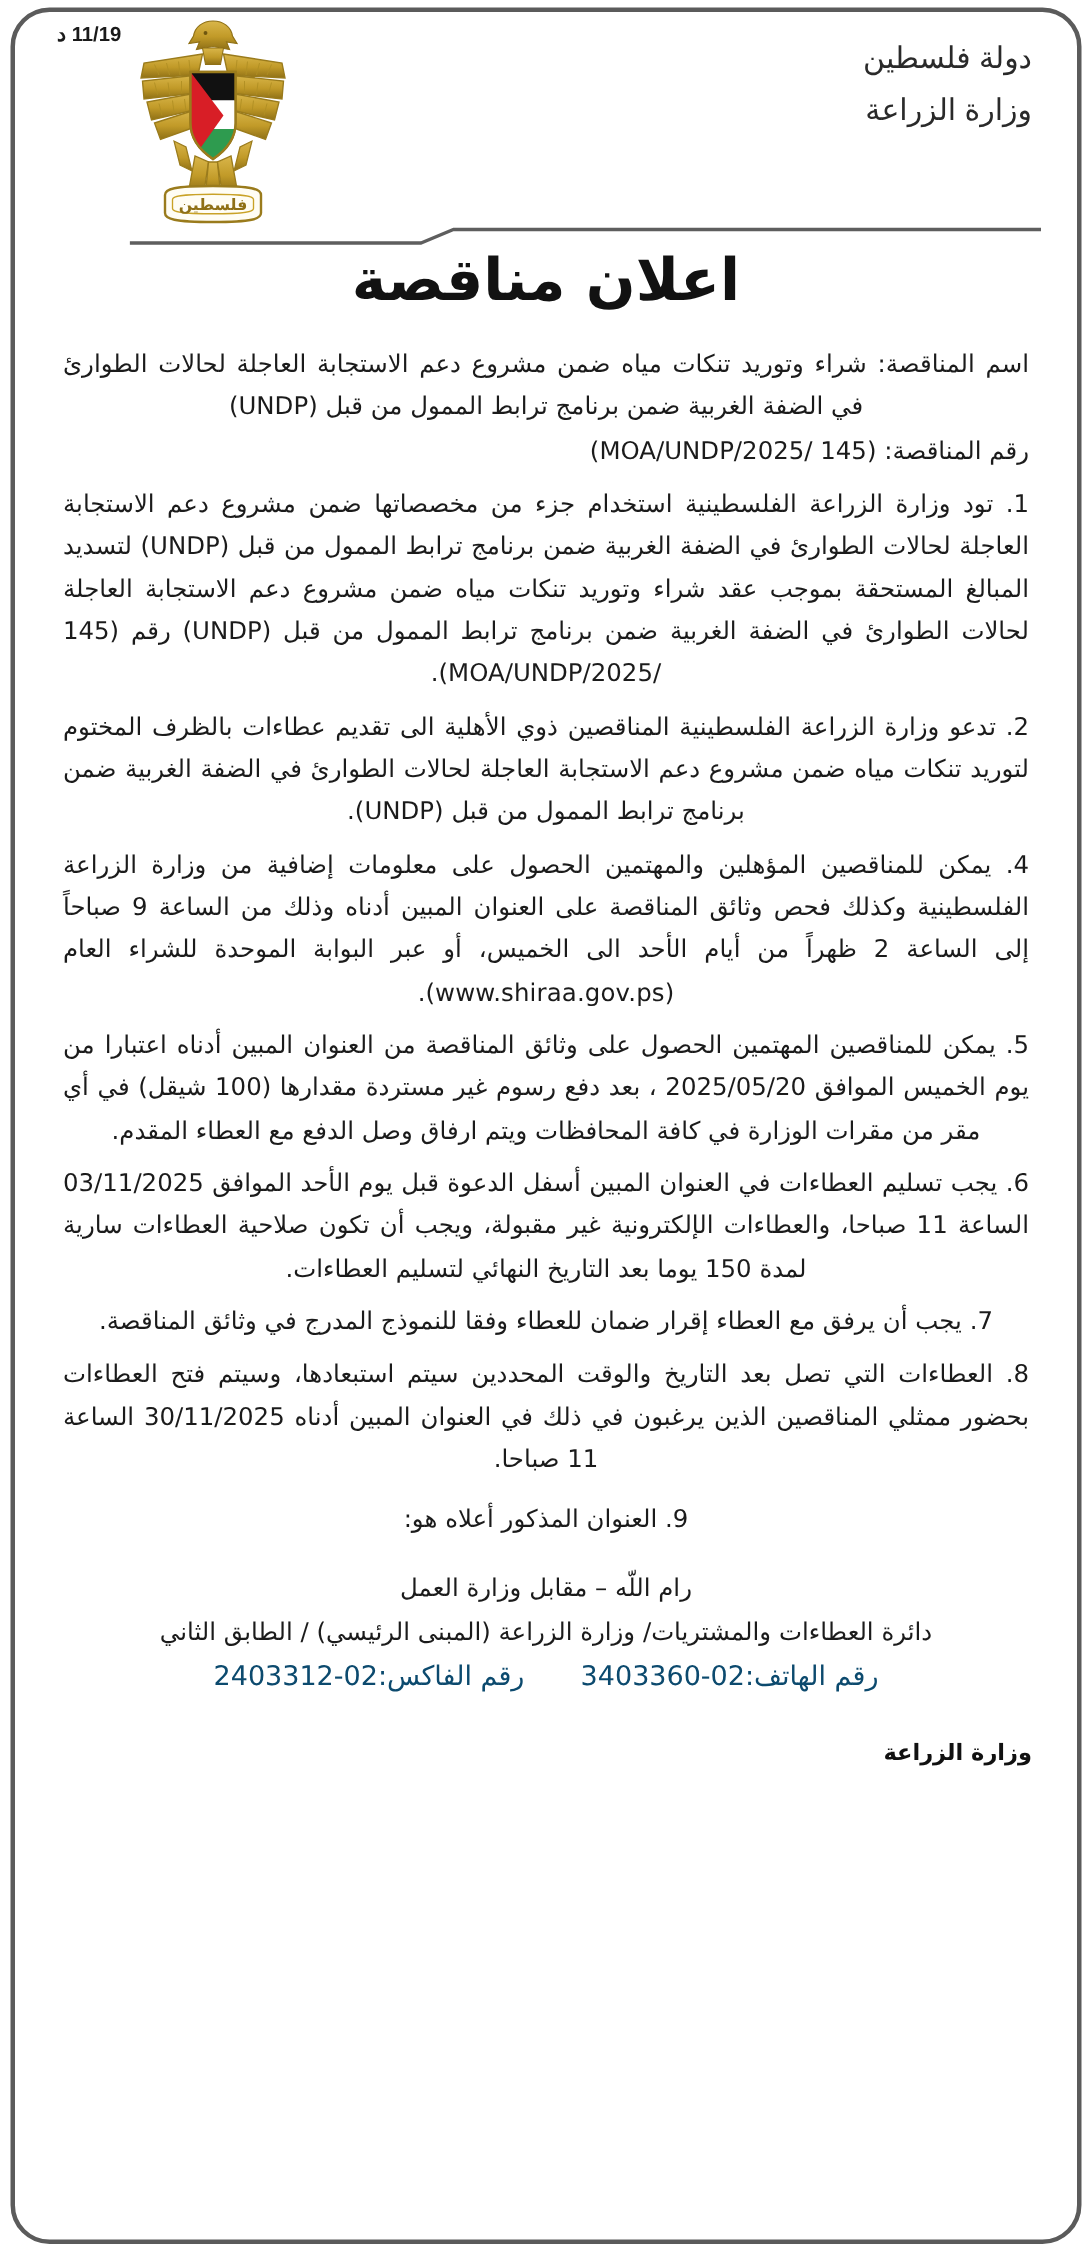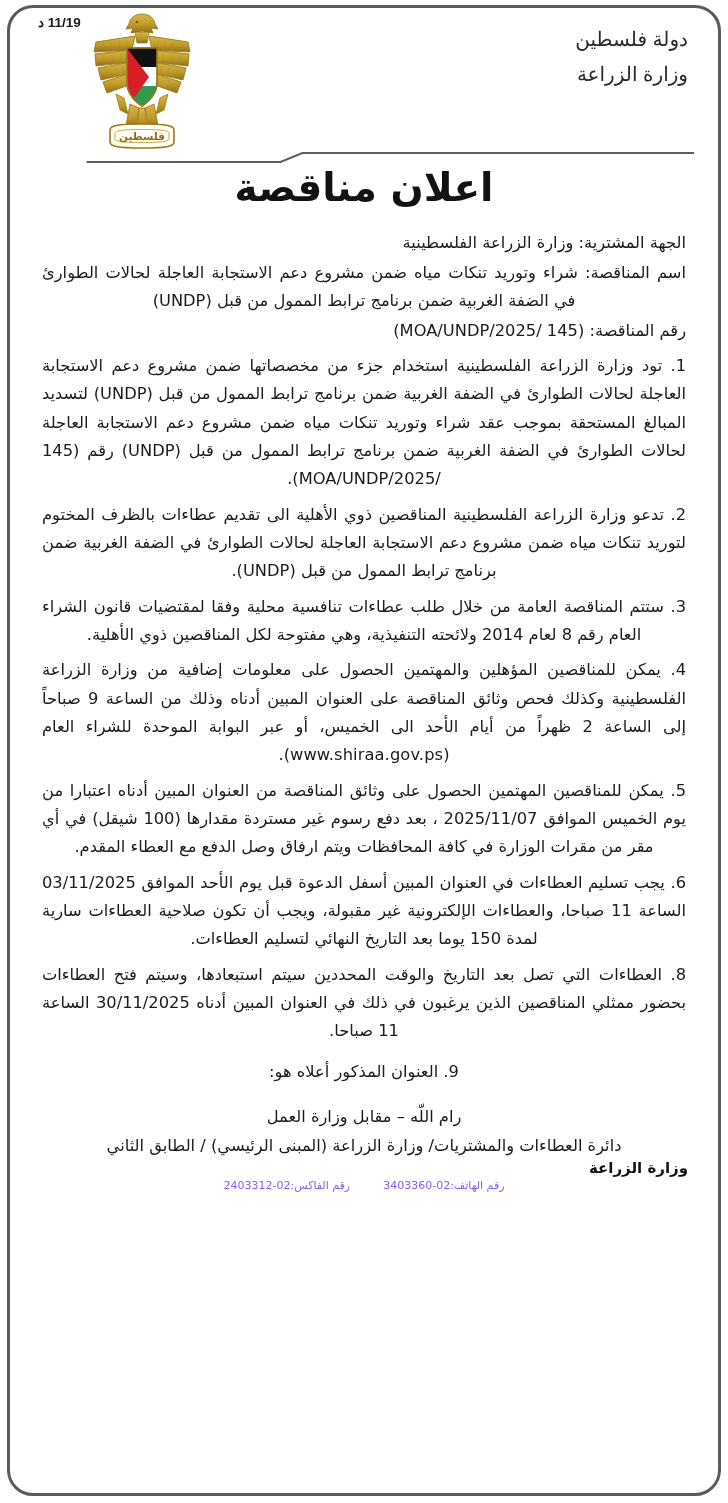--- a/index.html
+++ b/index.html
@@ -151,24 +151,23 @@
     margin-top: 8px;
     text-align: center;
     direction: rtl;
   }
   .address-line {
     font-size: 16.3px;
     line-height: 1.78;
     color: #1b1b1b;
   }
   .contact-row {
-    font-size: 11px;
+    font-size: 18px;
     line-height: 1.8;
-    color: #8b5cf6;
-    margin-top: 16px;
+    color: #0c4a6e;
   }
   .contact-row .gap { display:inline-block; width: 26px; }
 
   .clause9 {
     font-size: 16.3px;
     line-height: 1.74;
     color: #1b1b1b;
     text-align: center;
     margin-top: 12px;
   }
@@ -288,32 +287,31 @@
         <svg viewBox="0 0 728 16" preserveAspectRatio="none" xmlns="http://www.w3.org/2000/svg">
           <path d="M58 12 L272 12 L296 3 L728 3" fill="none" stroke="#5e5e5e" stroke-width="2.2"></path>
         </svg>
       </div>
     </div>
 
     <div class="doc-title">اعلان مناقصة</div>
 
     <div class="body-block">
 
-      <p class="lead-line">الجهة المشترية: وزارة الزراعة الفلسطينية</p>
 
       <p class="lead-line justified">اسم المناقصة: شراء وتوريد تنكات مياه ضمن مشروع دعم الاستجابة العاجلة لحالات الطوارئ في الضفة الغربية ضمن برنامج ترابط الممول من قبل (UNDP)</p>
 
       <p class="lead-line">رقم المناقصة: (145 /MOA/UNDP/2025)</p>
 
       <p class="clause">1. تود وزارة الزراعة الفلسطينية استخدام جزء من مخصصاتها ضمن مشروع دعم الاستجابة العاجلة لحالات الطوارئ في الضفة الغربية ضمن برنامج ترابط الممول من قبل (UNDP) لتسديد المبالغ المستحقة بموجب عقد شراء وتوريد تنكات مياه ضمن مشروع دعم الاستجابة العاجلة لحالات الطوارئ في الضفة الغربية ضمن برنامج ترابط الممول من قبل (UNDP) رقم (145 /MOA/UNDP/2025).</p>
       <p class="clause">2. تدعو وزارة الزراعة الفلسطينية المناقصين ذوي الأهلية الى تقديم عطاءات بالظرف المختوم لتوريد تنكات مياه ضمن مشروع دعم الاستجابة العاجلة لحالات الطوارئ في الضفة الغربية ضمن برنامج ترابط الممول من قبل (UNDP).</p>
-      <p class="clause loose">3. ستتم المناقصة العامة من خلال طلب عطاءات تنافسية محلية وفقا لمقتضيات قانون الشراء العام رقم 8 لعام 2014 ولائحته التنفيذية، وهي مفتوحة لكل المناقصين ذوي الأهلية.</p>
       <p class="clause loose">4. يمكن للمناقصين المؤهلين والمهتمين الحصول على معلومات إضافية من وزارة الزراعة الفلسطينية وكذلك فحص وثائق المناقصة على العنوان المبين أدناه وذلك من الساعة 9 صباحاً إلى الساعة 2 ظهراً من أيام الأحد الى الخميس، أو عبر البوابة الموحدة للشراء العام (www.shiraa.gov.ps).</p>
-      <p class="clause loose">5. يمكن للمناقصين المهتمين الحصول على وثائق المناقصة من العنوان المبين أدناه اعتبارا من يوم الخميس الموافق 2025/11/07 ، بعد دفع رسوم غير مستردة مقدارها (100 شيقل) في أي مقر من مقرات الوزارة في كافة المحافظات ويتم ارفاق وصل الدفع مع العطاء المقدم.</p>
+      <p class="clause loose">5. يمكن للمناقصين المهتمين الحصول على وثائق المناقصة من العنوان المبين أدناه اعتبارا من يوم الخميس الموافق 2025/05/20 ، بعد دفع رسوم غير مستردة مقدارها (100 شيقل) في أي مقر من مقرات الوزارة في كافة المحافظات ويتم ارفاق وصل الدفع مع العطاء المقدم.</p>
       <p class="clause loose">6. يجب تسليم العطاءات في العنوان المبين أسفل الدعوة قبل يوم الأحد الموافق 03/11/2025 الساعة 11 صباحا، والعطاءات الإلكترونية غير مقبولة، ويجب أن تكون صلاحية العطاءات سارية لمدة 150 يوما بعد التاريخ النهائي لتسليم العطاءات.</p>
+      <p class="clause loose">7. يجب أن يرفق مع العطاء إقرار ضمان للعطاء وفقا للنموذج المدرج في وثائق المناقصة.</p>
       <p class="clause loose">8. العطاءات التي تصل بعد التاريخ والوقت المحددين سيتم استبعادها، وسيتم فتح العطاءات بحضور ممثلي المناقصين الذين يرغبون في ذلك في العنوان المبين أدناه 30/11/2025  الساعة 11 صباحا.</p>
 
       <p class="clause9">9. العنوان المذكور أعلاه هو:</p>
 
       <div class="address-block">
         <div class="address-line">رام اللّه – مقابل وزارة العمل</div>
         <div class="address-line">دائرة العطاءات والمشتريات/ وزارة الزراعة (المبنى الرئيسي) / الطابق الثاني</div>
         <div class="contact-row">
           <span>رقم الهاتف:</span><span>02-3403360</span>
           <span class="gap"></span>

